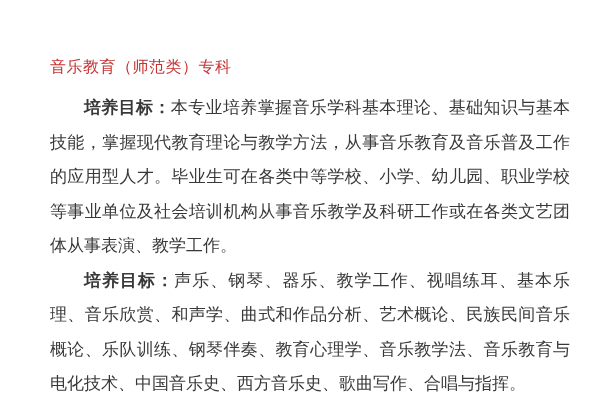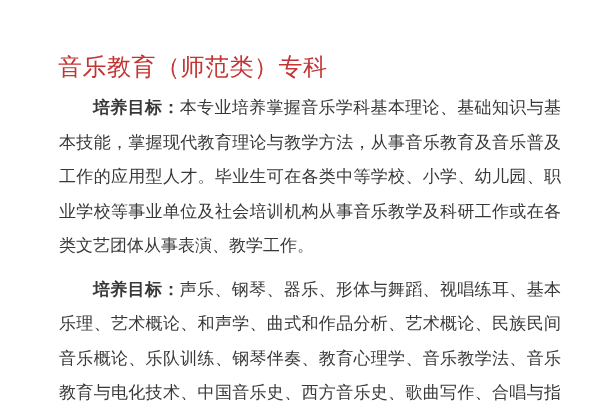--- a/index.html
+++ b/index.html
@@ -15,29 +15,29 @@
     overflow: hidden;
     font-family: "Liberation Serif", "DejaVu Serif", serif;
   }
   .content {
     position: absolute;
     left: 50px;
     top: 54px;
     width: 520px;
   }
   .title {
-    margin: 0 0 11px 8px;
-    font-size: 24px;
+    margin: 0 0 11px 0;
+    font-size: 16px;
     line-height: 26px;
     font-weight: normal;
     color: #c53434;
     letter-spacing: 0.5px;
   }
   .para {
-    margin: 9px;
+    margin: 0;
     font-size: 17px;
     line-height: 34.5px;
     color: #383838;
     text-align: justify;
     text-justify: inter-ideograph;
     text-indent: 2em;
   }
   .para .label {
     font-weight: bold;
   }
@@ -45,16 +45,16 @@
 </head>
 <body>
 
 <div class="page">
   <div class="content">
 
     <h1 class="title">音乐教育（师范类）专科</h1>
 
     <p class="para"><b class="label">培养目标：</b><span>本专业培养掌握音乐学科基本理论、基础知识与基本技能，掌握现代教育理论与教学方法，从事音乐教育及音乐普及工作的应用型人才。毕业生可在各类中等学校、小学、幼儿园、职业学校等事业单位及社会培训机构从事音乐教学及科研工作或在各类文艺团体从事表演、教学工作。</span></p>
 
-    <p class="para"><b class="label">培养目标：</b><span>声乐、钢琴、器乐、形体与舞蹈、视唱练耳、基本乐理、艺术概论、和声学、曲式和作品分析、艺术概论、民族民间音乐概论、乐队训练、钢琴伴奏、教育心理学、音乐教学法、音乐教育与电化技术、中国音乐史、西方音乐史、歌曲写作、合唱与指挥。</span></p>
+    <p class="para"><b class="label">培养目标：</b><span>声乐、钢琴、器乐、教学工作、视唱练耳、基本乐理、音乐欣赏、和声学、曲式和作品分析、艺术概论、民族民间音乐概论、乐队训练、钢琴伴奏、教育心理学、音乐教学法、音乐教育与电化技术、中国音乐史、西方音乐史、歌曲写作、合唱与指挥。</span></p>
 
   </div>
 </div>
 
 </body></html>

